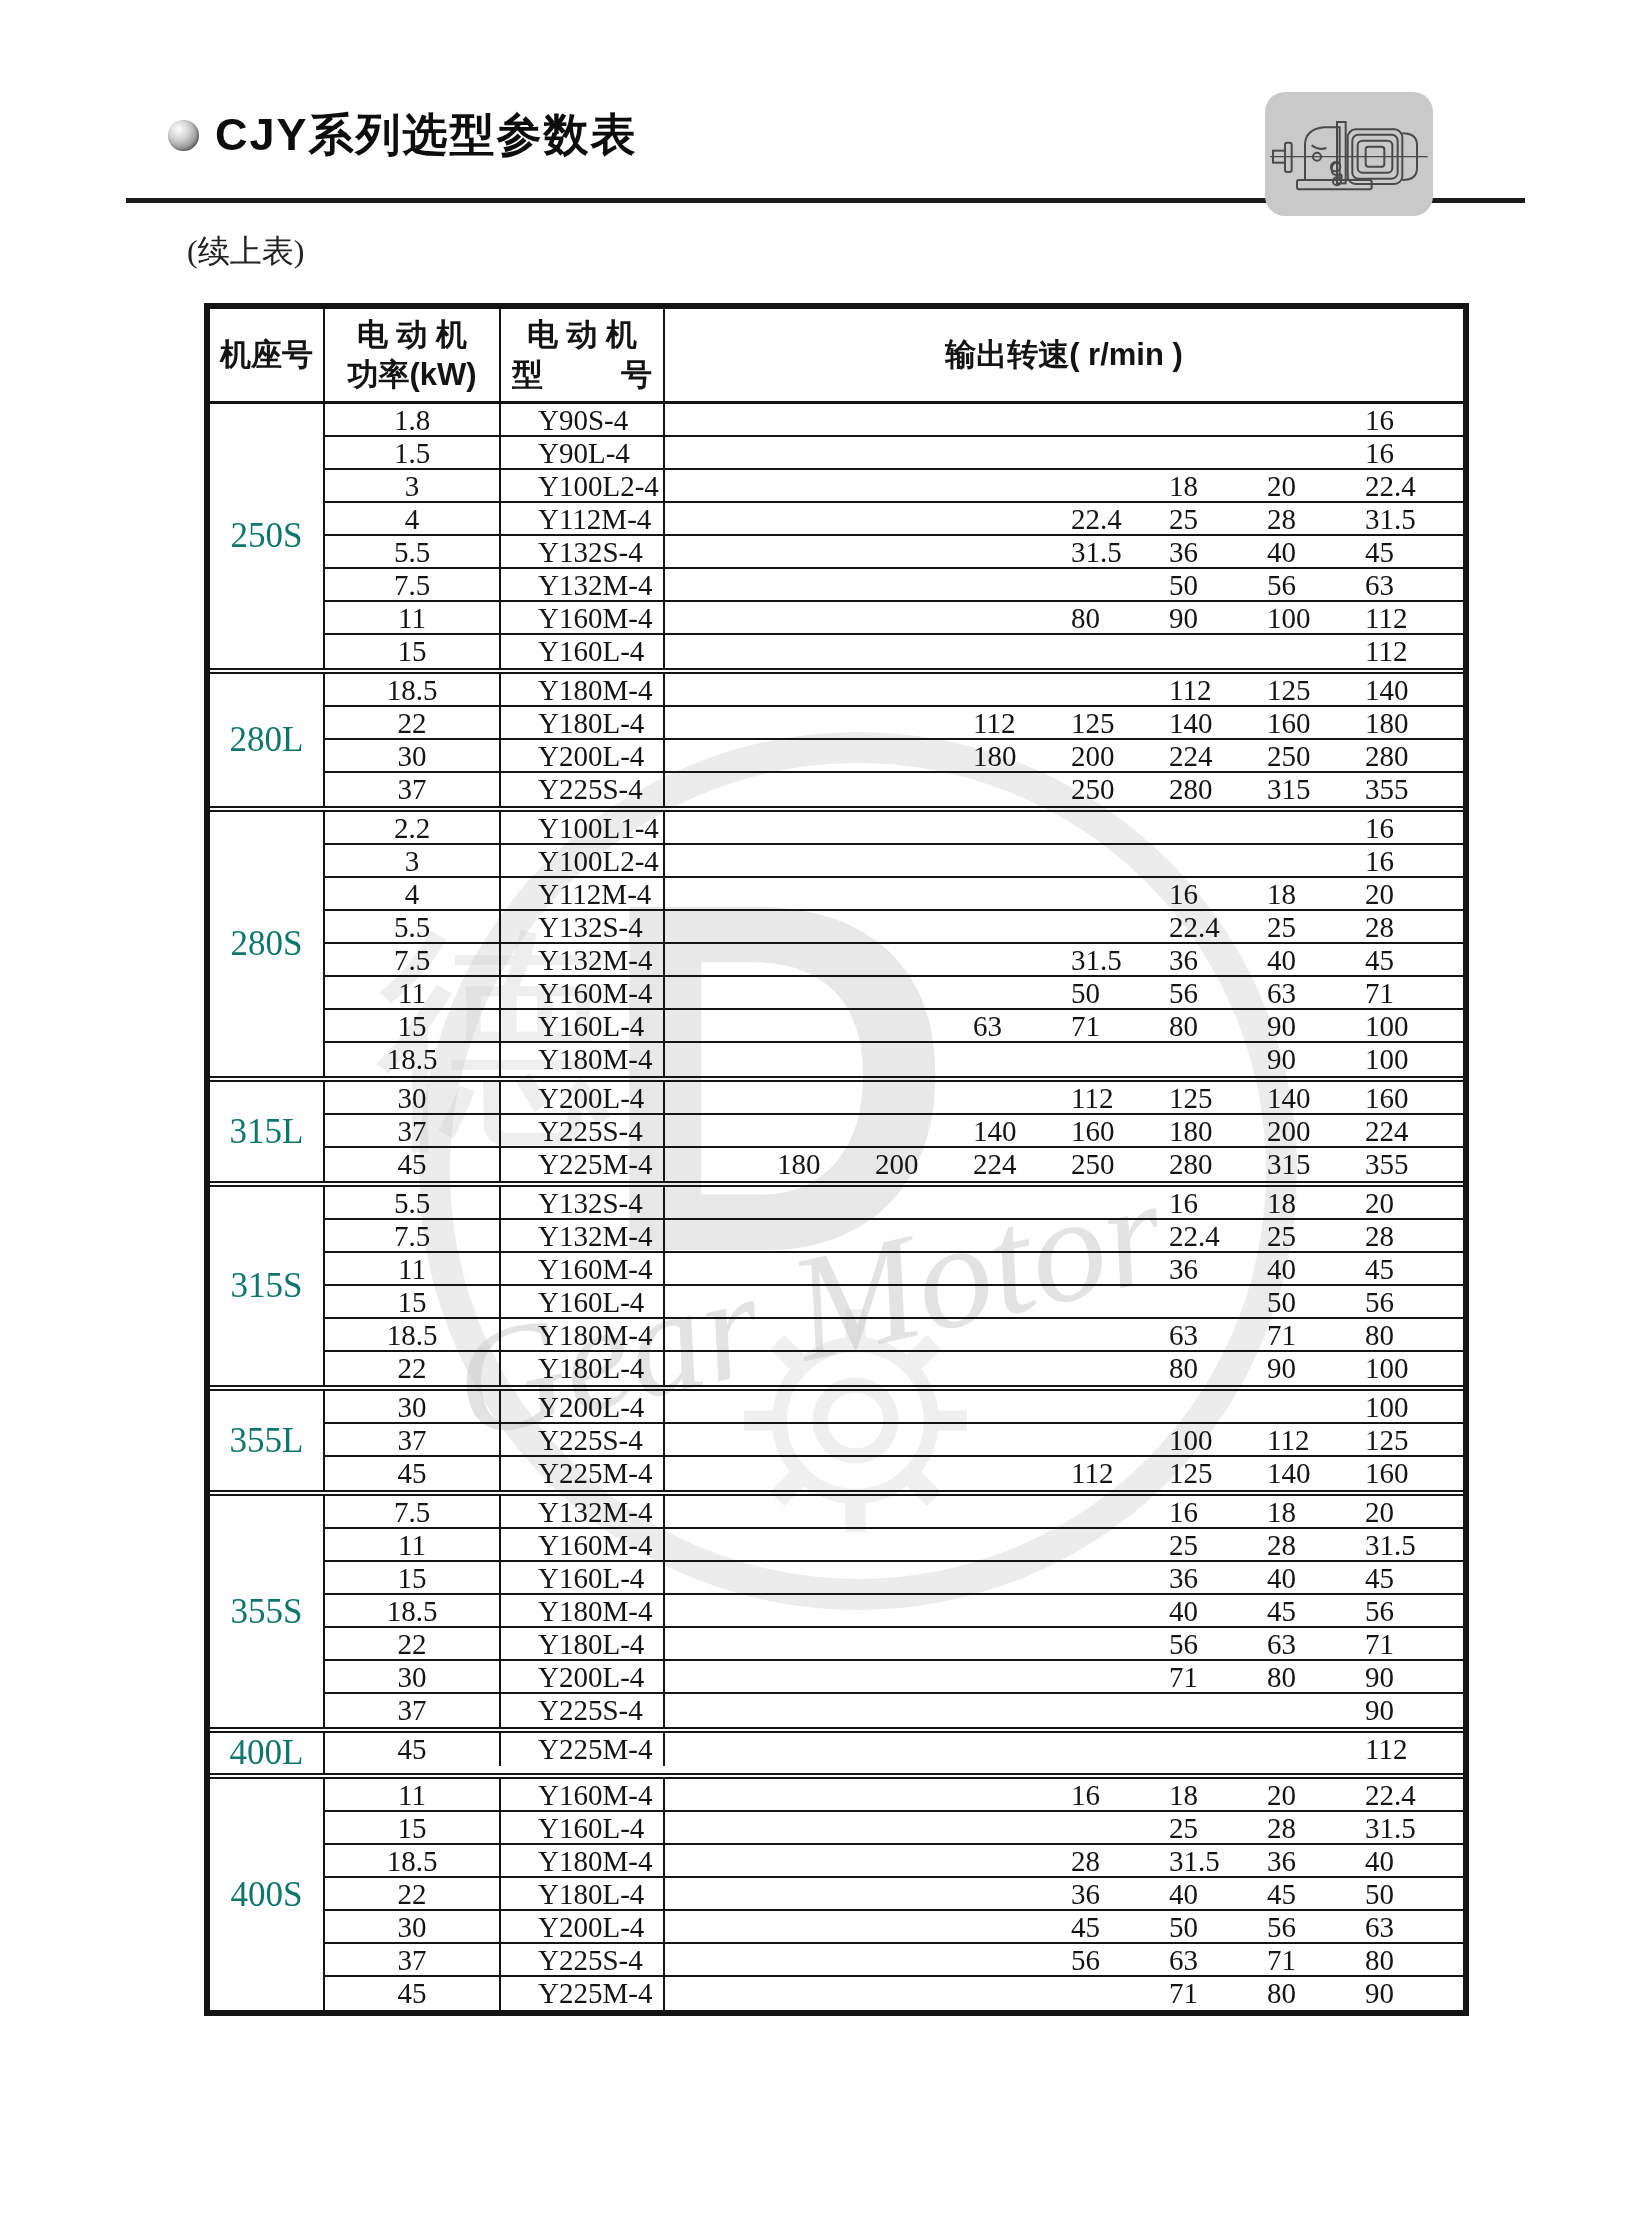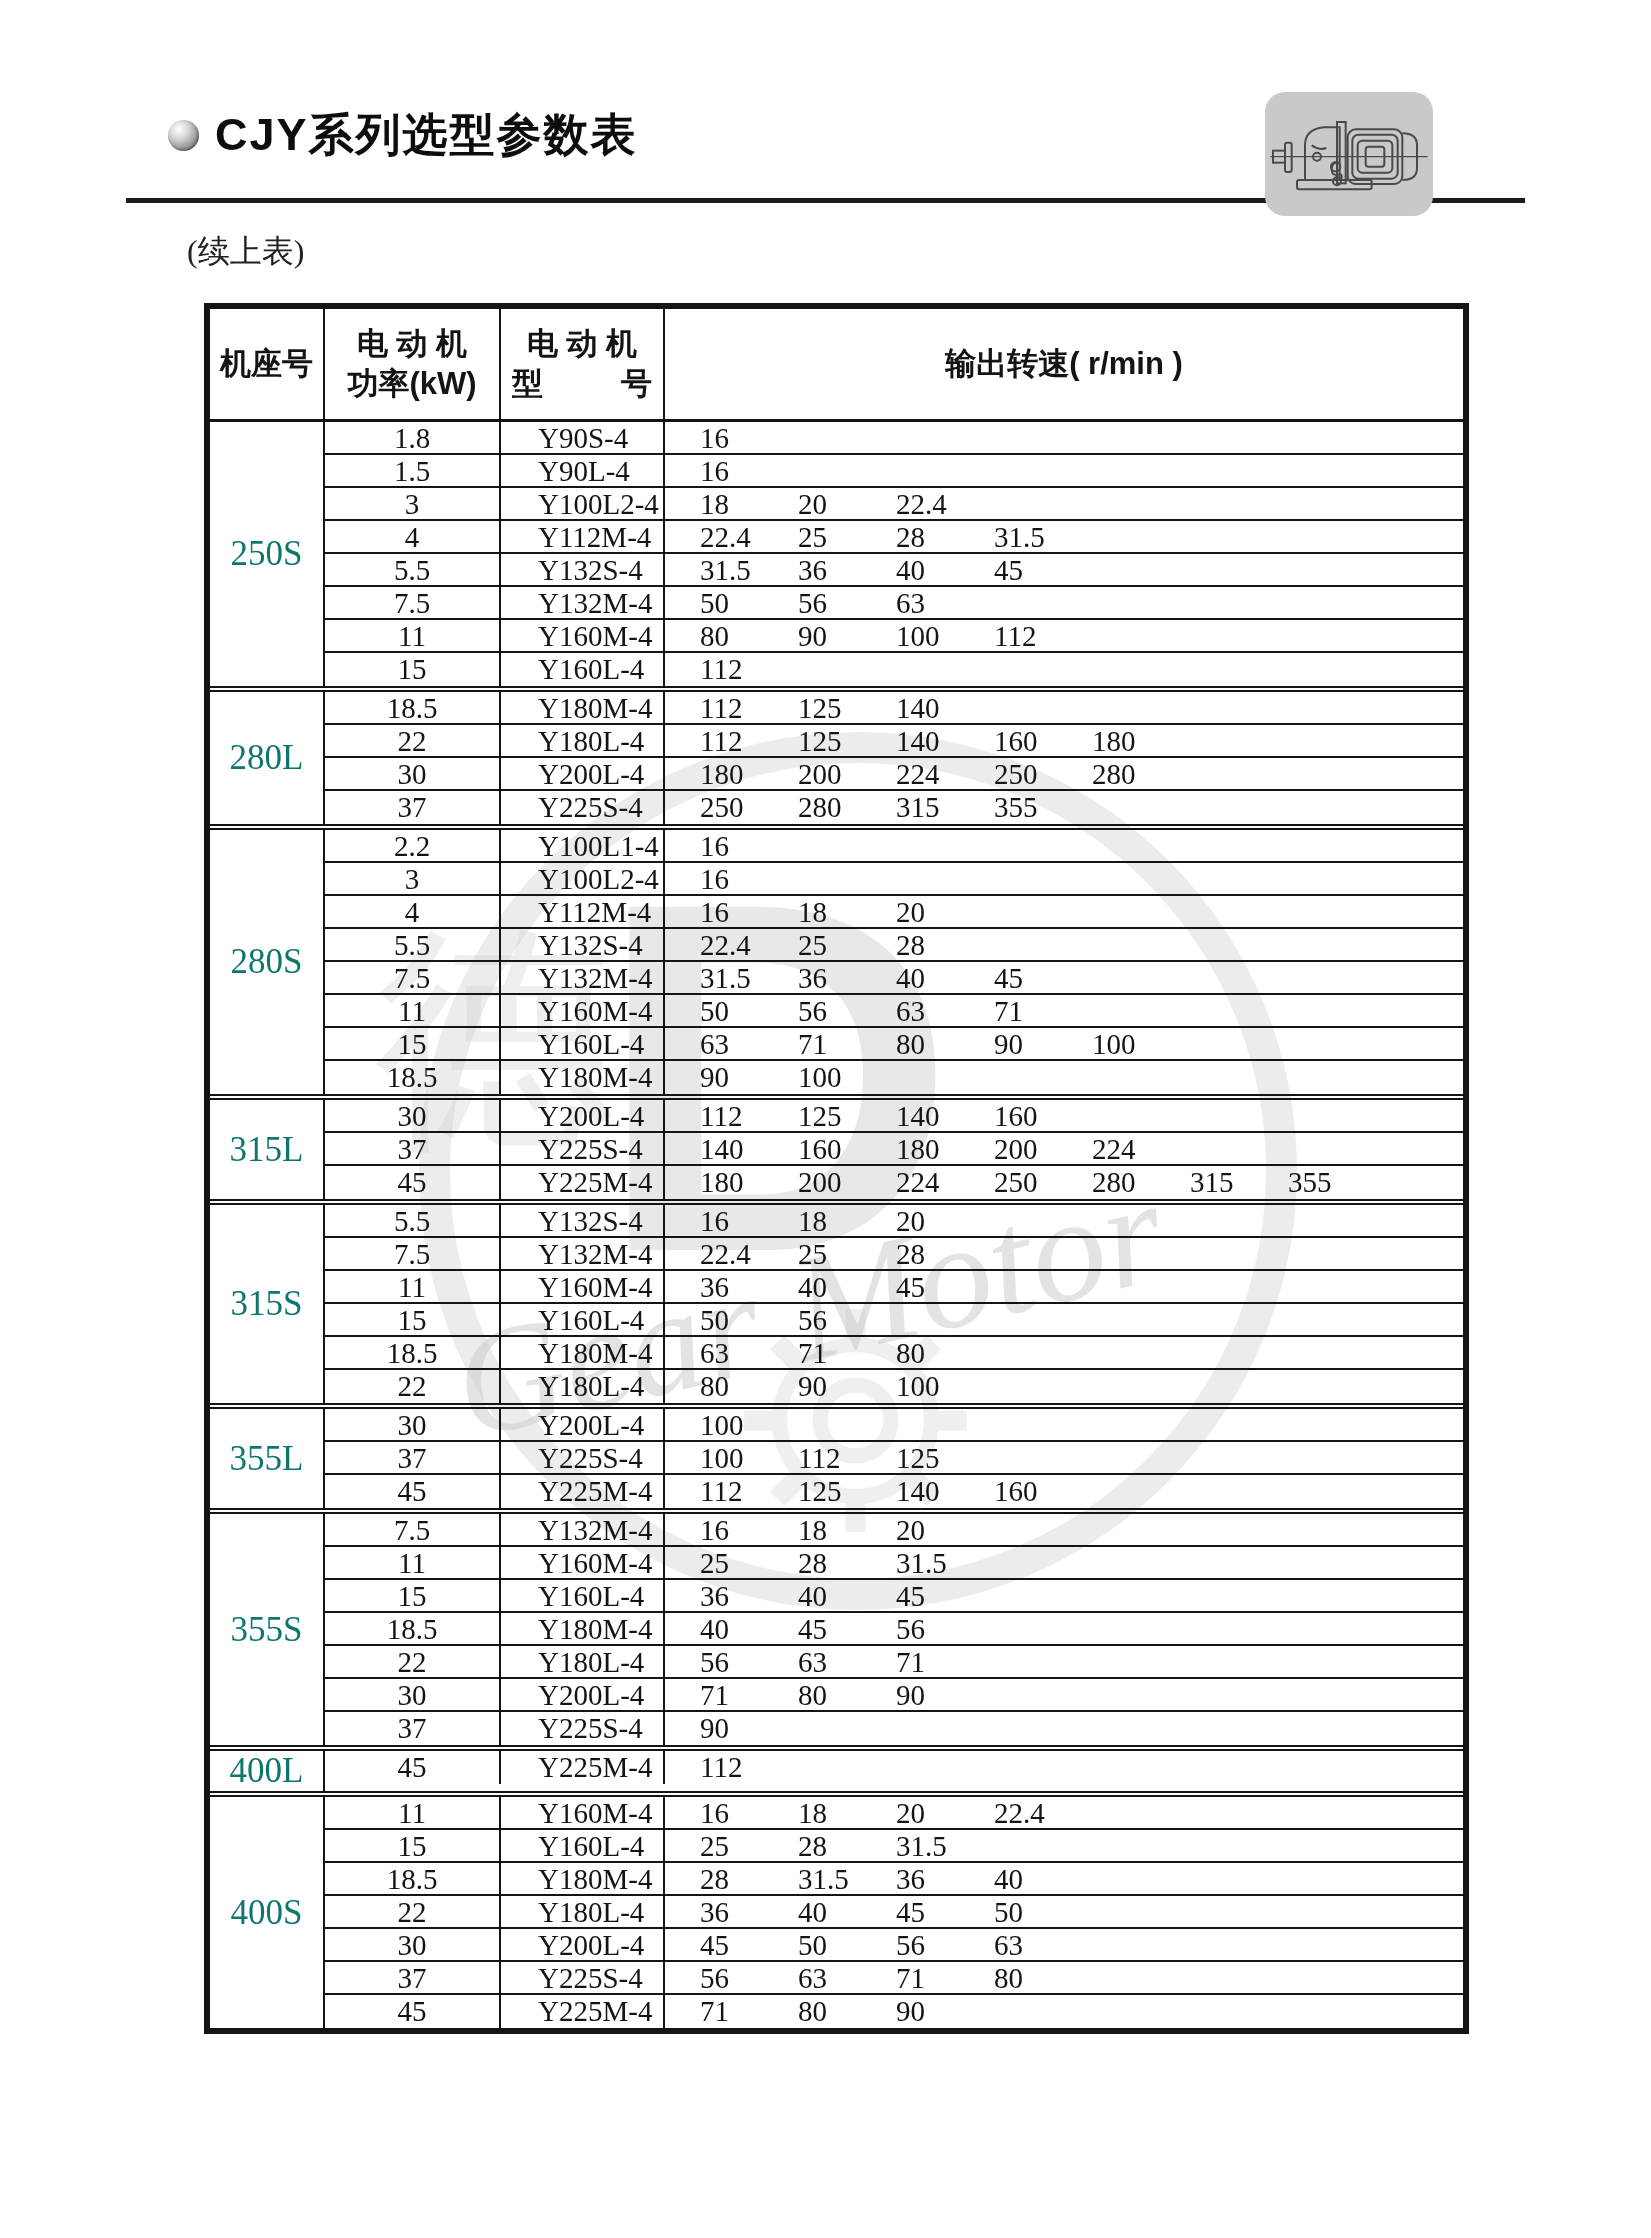--- a/index.html
+++ b/index.html
@@ -30,21 +30,21 @@
   .cont-note{position:absolute;left:187px;top:230px;font-size:32px;color:#222;z-index:2;
     font-family:"Liberation Serif", serif;}
 
   
   .table-wrap{position:absolute;left:204px;top:303px;width:1265px;z-index:2;overflow:hidden;}
   .tbl{
     position:relative;z-index:1;border:6px solid #141414;background:transparent;
   }
   .thead{
     display:grid;grid-template-columns:115px 176px 164px 1fr;
-    border-bottom:3.3px solid #141414;height:113px;
+    border-bottom:3.3px solid #141414;height:95px;
   }
   .th{display:flex;flex-direction:column;align-items:center;justify-content:center;
       font-size:31px;font-weight:700;line-height:1.3;color:#141414;}
   .th.b-r{border-right:2.7px solid #141414;}
   .th .l2wrap{display:flex;justify-content:space-between;width:140px;}
   .group{display:flex;border-top:6px double #141414;}
   .group:first-of-type{border-top:none;}
   .gcell{
     width:115px;flex:0 0 115px;border-right:2.7px solid #141414;
     display:flex;align-items:center;justify-content:center;
@@ -53,21 +53,21 @@
   .rows{flex:1 1 auto;display:flex;flex-direction:column;}
   .row{
     display:grid;grid-template-columns:176px 164px 1fr;height:33px;
     border-bottom:2px solid #141414;
   }
   .row:last-child{border-bottom:none;}
   .cell{display:flex;align-items:center;font-family:"Liberation Serif", serif;
         font-size:29px;color:#141414;}
   .cell.power{justify-content:center;border-right:2.7px solid #141414;}
   .cell.model{padding-left:37px;border-right:2.7px solid #141414;}
-  .cell.speeds{padding-left:35px;}
+  .cell.speeds{padding-left:35px;justify-content:flex-end;}
   .cell.speeds .sp{display:inline-block;min-width:98px;}
 
   
   .watermark{position:absolute;inset:0;z-index:0;pointer-events:none;}
   .wm-ring{
     position:absolute;left:215px;top:429px;width:878px;height:878px;border-radius:50%;
     border:31px solid #c6c6c6;opacity:.33;
   }
   .wm-d{
     position:absolute;left:392px;top:525px;font-size:499px;line-height:1;font-weight:800;

